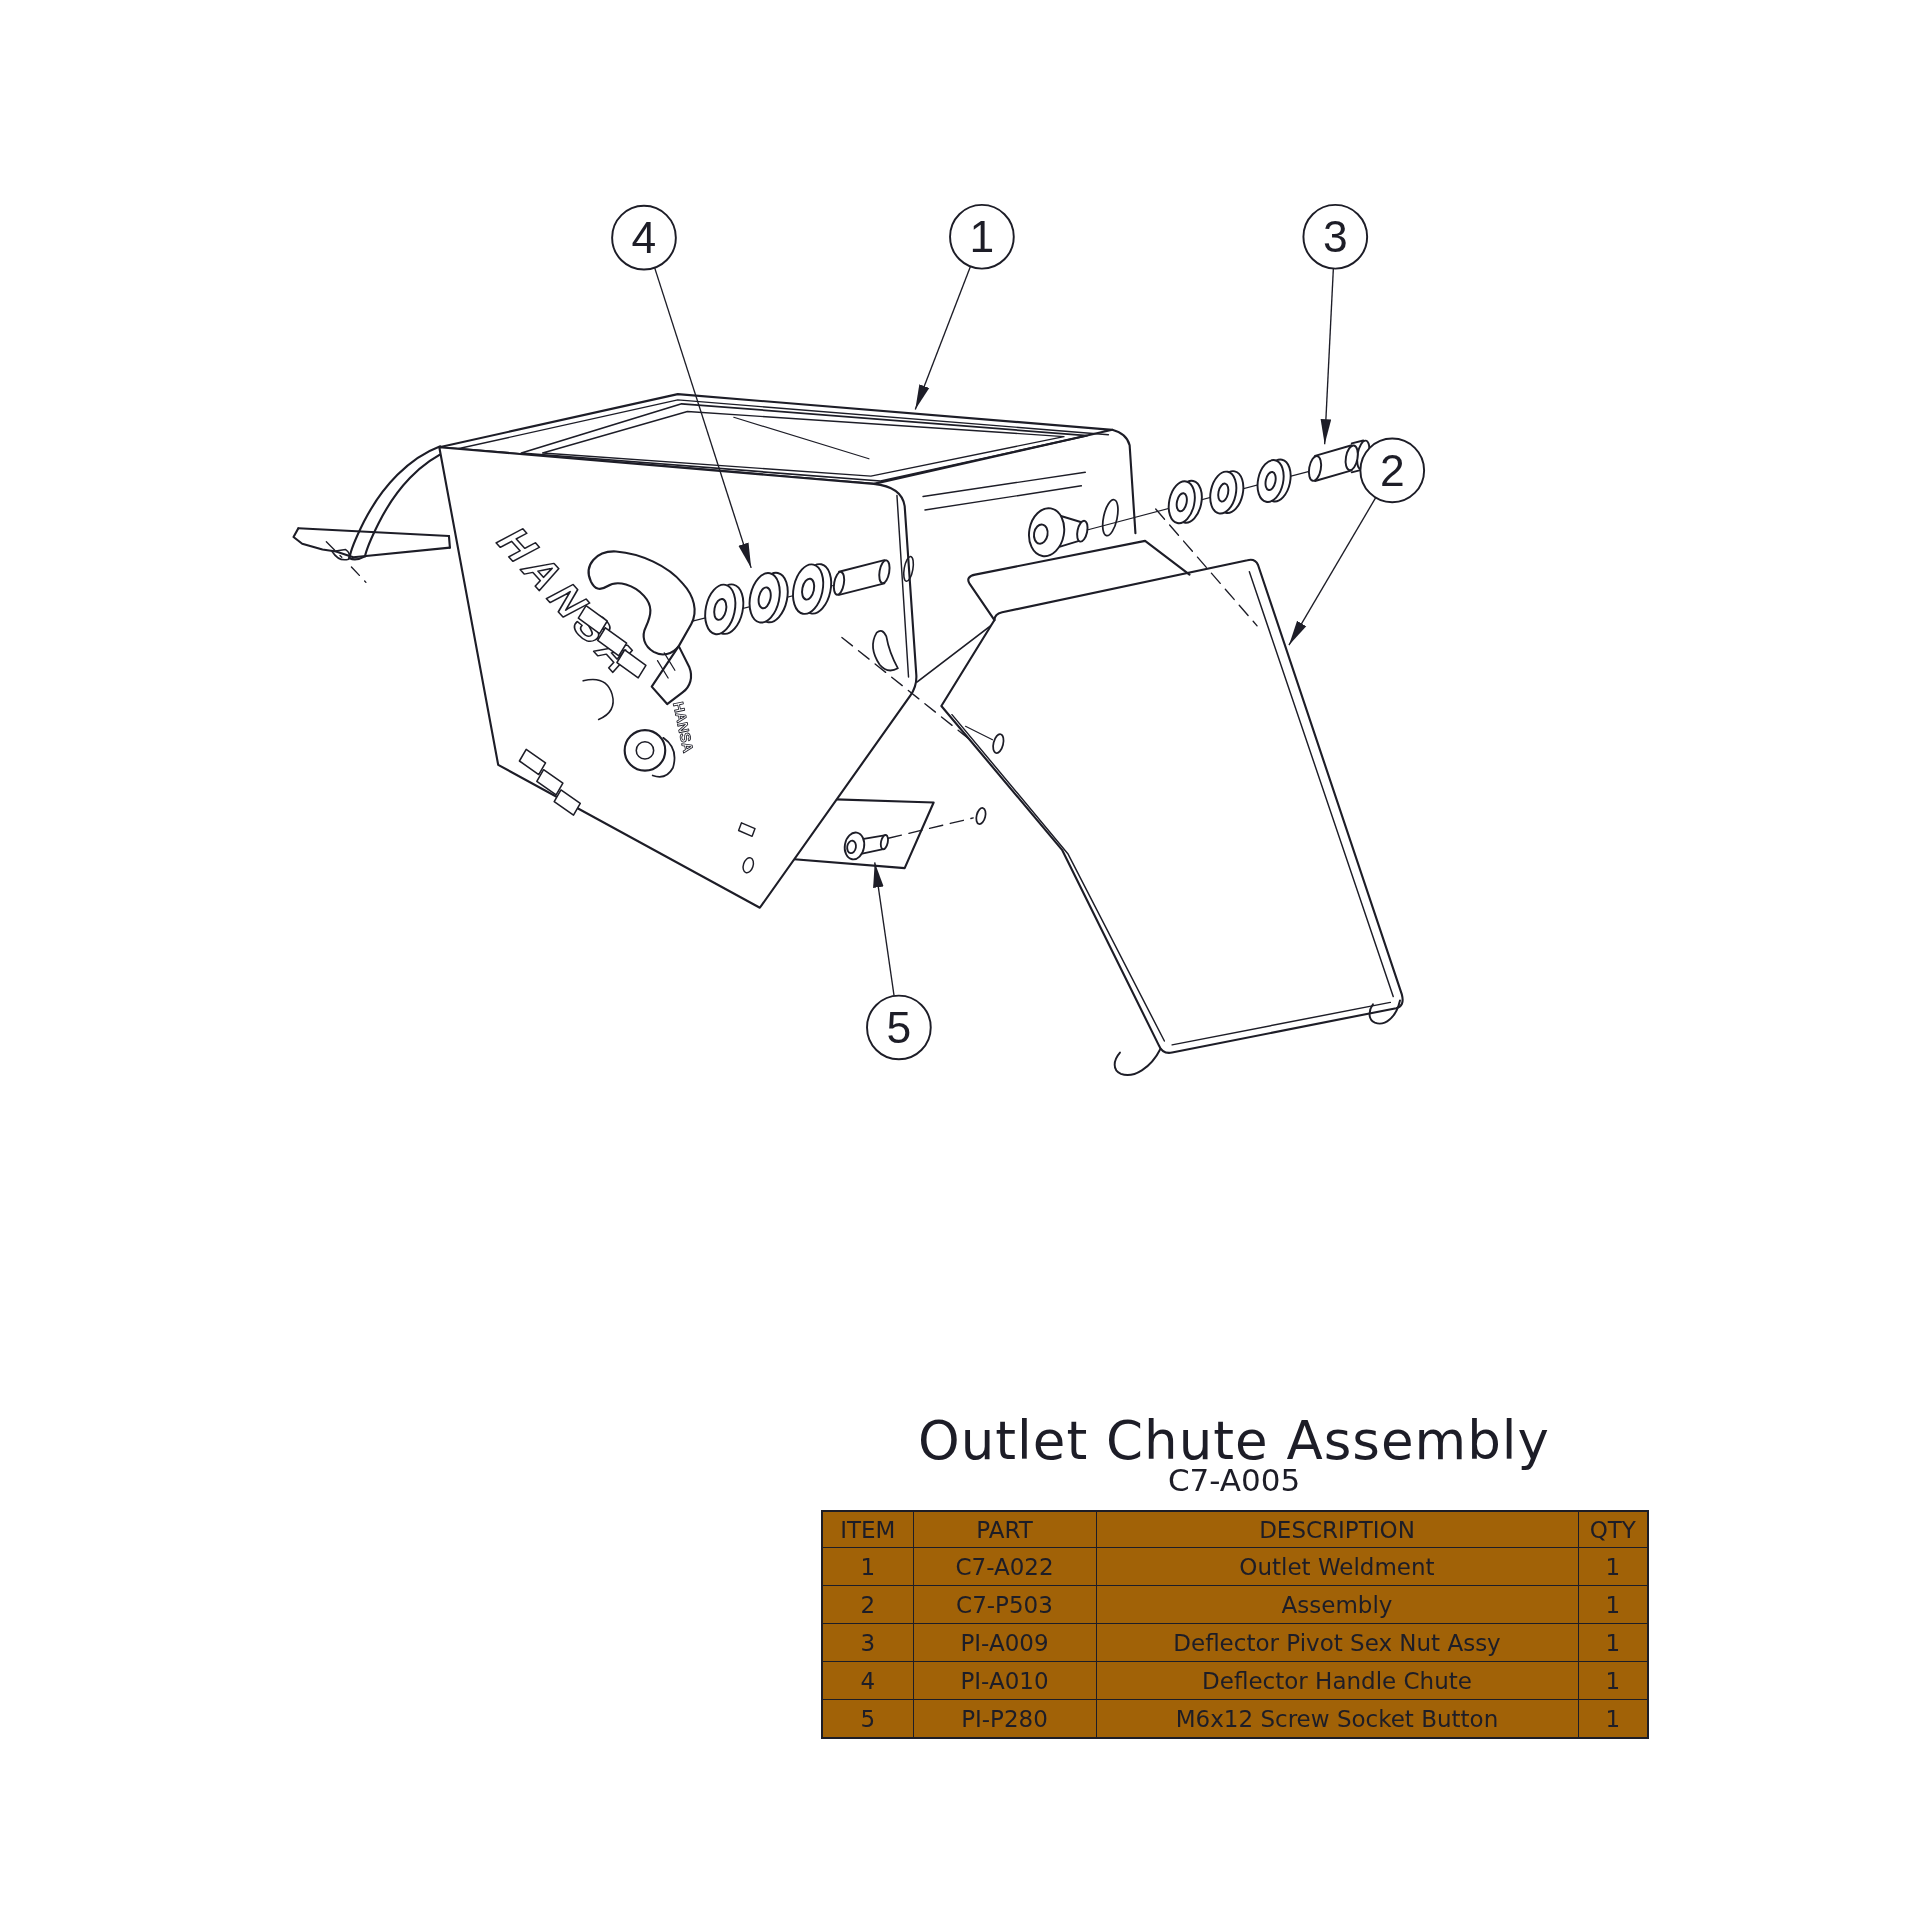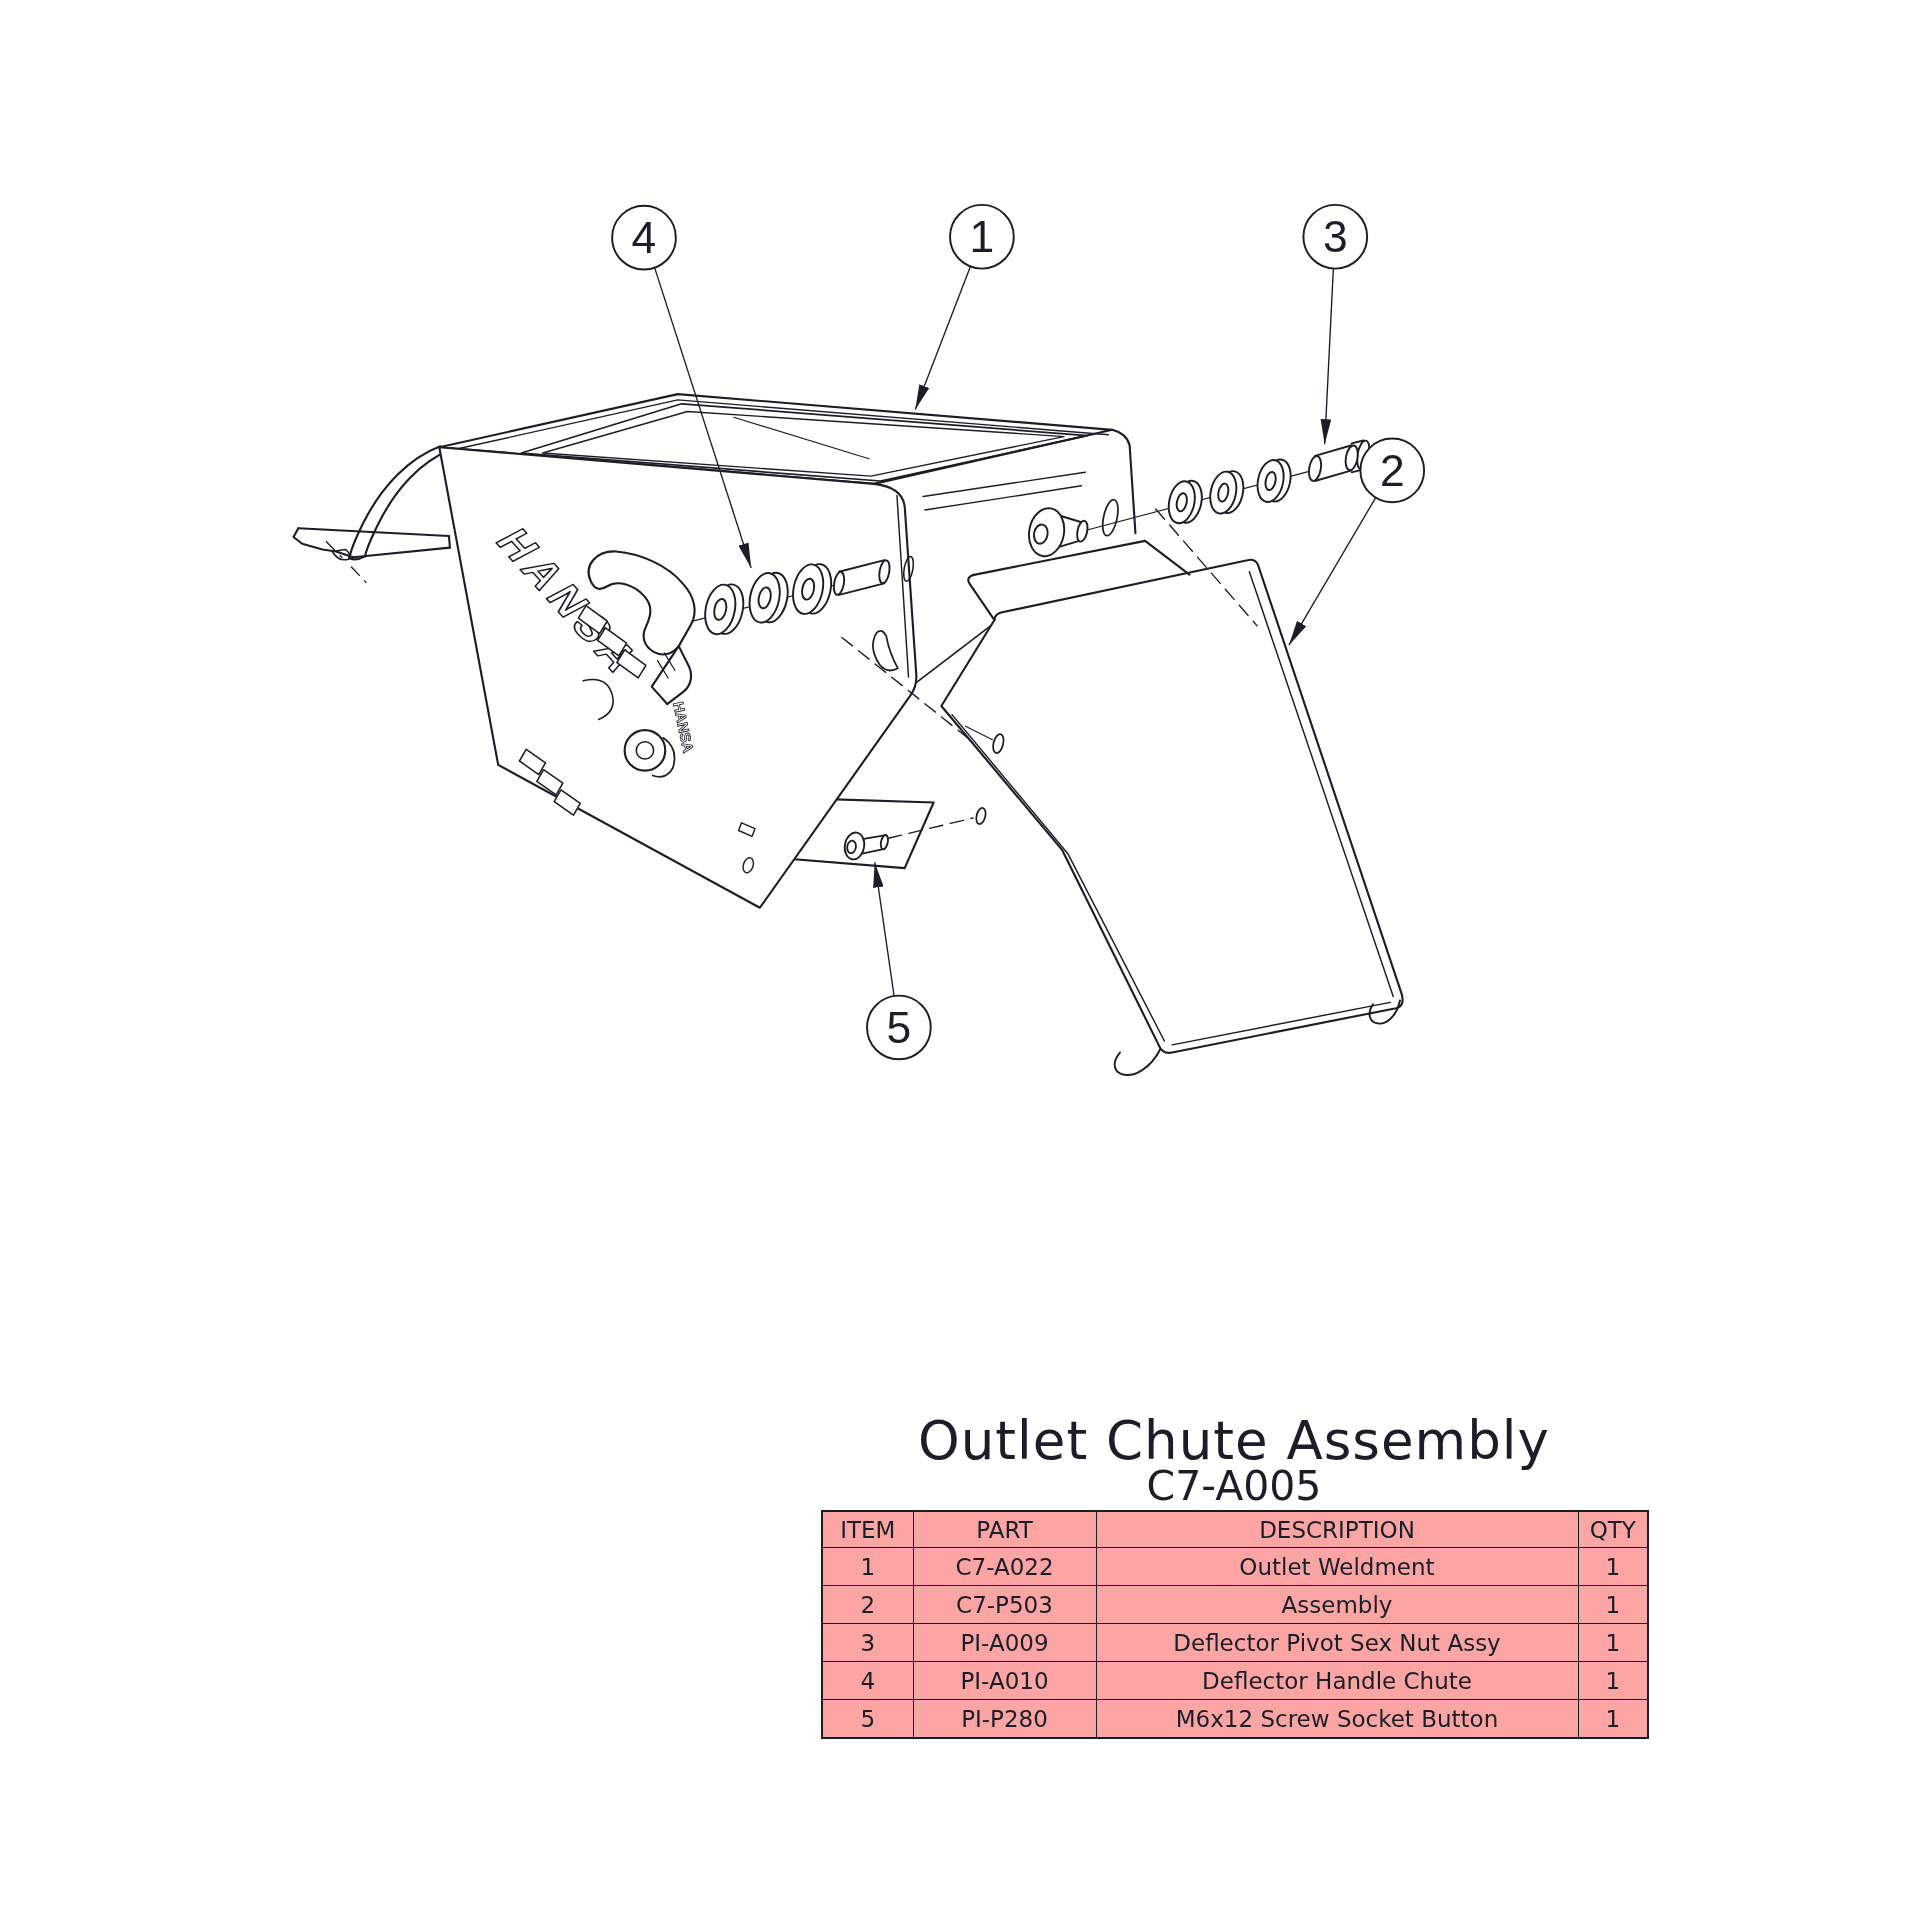--- a/index.html
+++ b/index.html
@@ -2,23 +2,23 @@
 <html><head>
 <meta charset="utf-8">
 <style>
   html,body{margin:0;padding:0;background:#ffffff;}
   body{width:1931px;height:1931px;position:relative;font-family:"DejaVu Sans",sans-serif;color:#1d1d27;}
   .sheet{position:absolute;inset:0;background:#fff;}
   svg{position:absolute;left:0;top:0;}
   .drawing-title{position:absolute;left:821px;top:1410px;width:826px;text-align:center;
     font-size:53px;letter-spacing:1px;color:#1d1d27;}
   .drawing-code{position:absolute;left:821px;top:1462px;width:826px;text-align:center;
-    font-size:41px;color:#1d1d27;}
+    font-size:31px;color:#1d1d27;}
   table.bom{position:absolute;left:821px;top:1510px;border-collapse:collapse;
-    font-size:23px;color:#1d1d27;table-layout:fixed;background:#fca5a5;
+    font-size:23px;color:#1d1d27;table-layout:fixed;background:#a16207;
     border:2.4px solid #1d1d27;}
   table.bom th,table.bom td{border:1.4px solid #1d1d27;text-align:center;padding:0;
     font-weight:normal;overflow:hidden;white-space:nowrap;}
   table.bom th{height:35px;}
   table.bom td{height:37px;}
   .c-item{width:91px;} .c-part{width:183px;} .c-desc{width:482px;} .c-qty{width:70px;}
   text{font-family:"Liberation Sans",sans-serif;}
   .hansa-cut{font-family:"Liberation Sans",sans-serif;font-weight:bold;}
 </style>
 </head>

